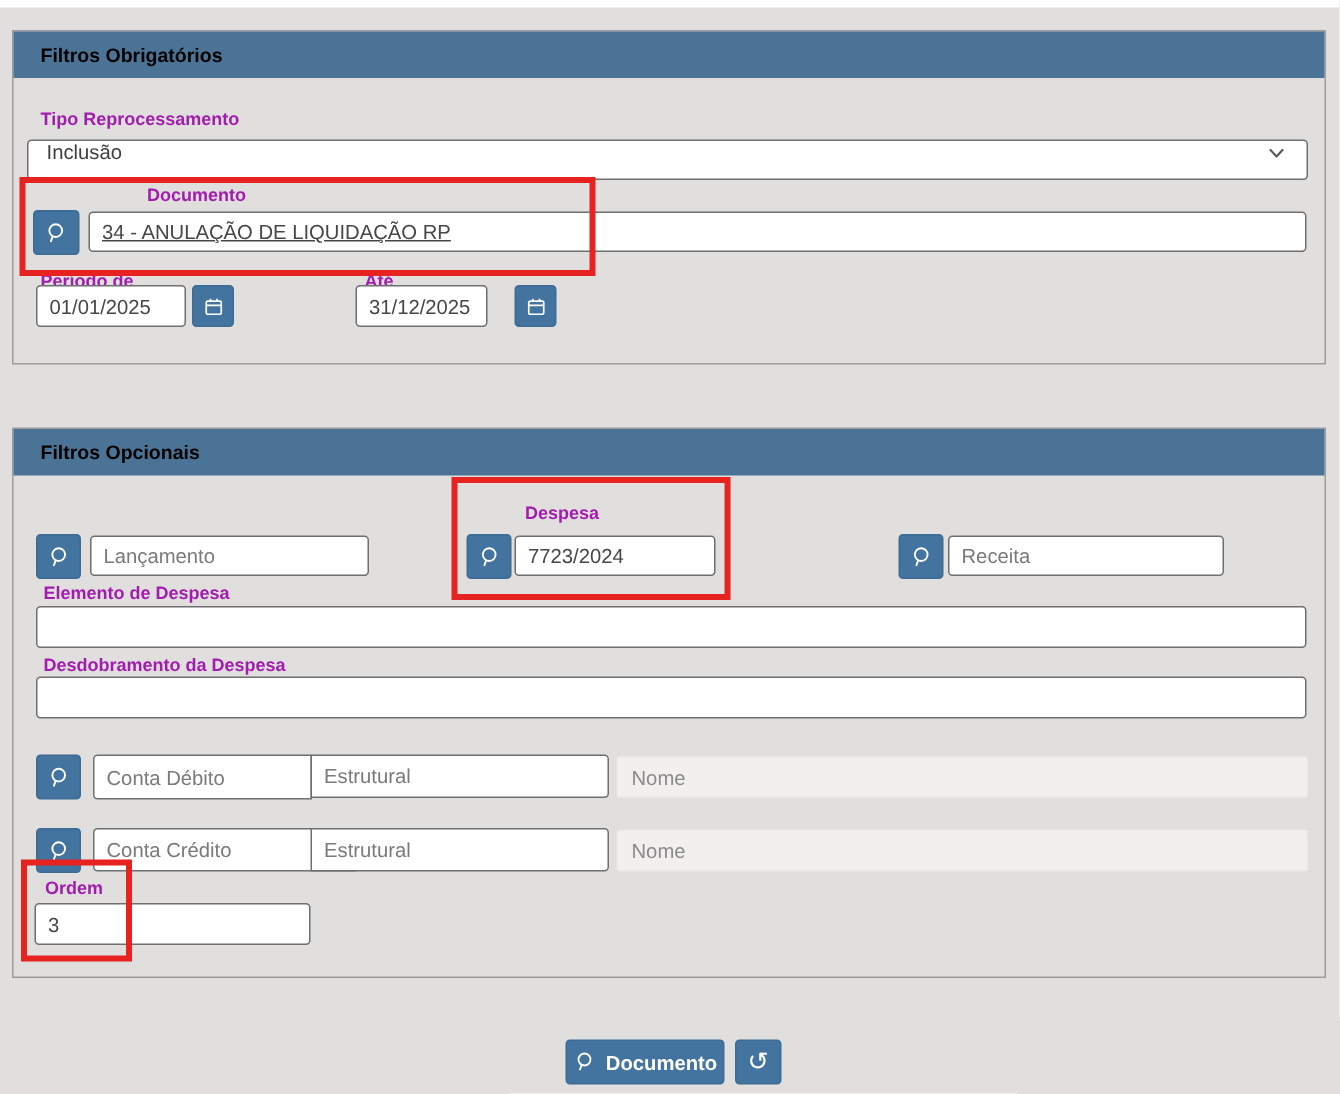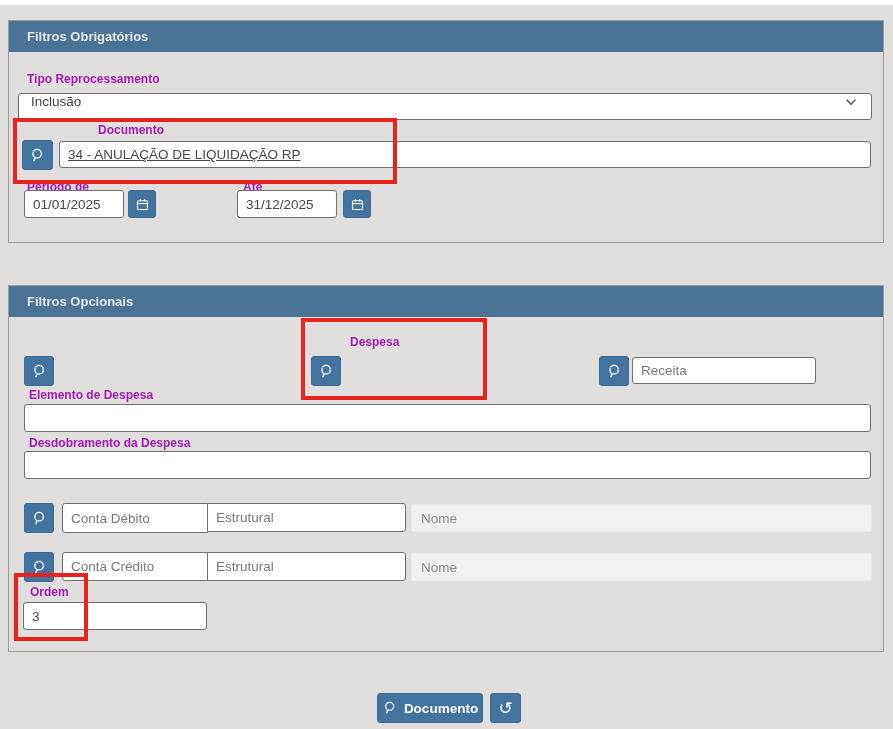--- a/index.html
+++ b/index.html
@@ -2,21 +2,21 @@
 <html><head>
 <meta charset="utf-8">
 <style>
   * { margin:0; padding:0; box-sizing:border-box; }
   html,body { font-family:"Liberation Sans","DejaVu Sans",sans-serif; }
   .page { position:relative; width:893px; height:729px; background:#ffffff; overflow:hidden; }
   .canvas { position:absolute; left:0; top:5px; width:893px; height:724px; background:#e0dfdd; }
 
   .panel { position:absolute; left:8px; width:876px; background:#e0dfdd; border:1px solid #9c9c9c; }
   .panel-header { position:absolute; left:0; top:0; right:0; height:31px; background:#4b7396; }
-  .panel-title { display:block; line-height:31px; padding-left:18px; color:#e5e5e5;
+  .panel-title { display:block; line-height:31px; padding-left:18px; color:#000000;
                  font-size:13px; font-weight:bold; }
 
   .lbl { position:absolute; font-size:12px; font-weight:bold; color:#a21caf; white-space:nowrap; }
 
   .txt-input { position:absolute; height:27px; border:1px solid #6f6f6f; border-radius:3px;
                background:#ffffff; font-family:"Liberation Sans","DejaVu Sans",sans-serif;
                font-size:13.5px; color:#474747; padding:0 8px; outline:none; }
   .txt-input::placeholder { color:#7a7a7a; opacity:1; }
 
   .disabled-input { position:absolute; height:28px; border:1px solid #eceae8; border-radius:2px;
@@ -84,21 +84,21 @@
       <span style="display:flex;">
         <svg width="15" height="15" viewBox="0 0 24 24">
             <rect x="4" y="6" width="16" height="14" rx="1.5" fill="none" stroke="#ffffff" stroke-width="1.8"></rect>
             <line x1="4" y1="10.5" x2="20" y2="10.5" stroke="#ffffff" stroke-width="1.8"></line>
             <line x1="8.5" y1="3.5" x2="8.5" y2="7" stroke="#ffffff" stroke-width="1.8"></line>
             <line x1="15.5" y1="3.5" x2="15.5" y2="7" stroke="#ffffff" stroke-width="1.8"></line>
           </svg>
       </span>
     </button>
 
-    <input class="txt-input" style="left: 228px; top: 169px; width: 100px; height: 28px;" value="31/12/2025">
+    <input class="txt-input" style="left: 228px; top: 169px; width: 88px; height: 28px;" value="31/12/2025">
     <button class="icon-btn" style="left:334px; top:169px; width:28px; height:28px;">
       <span style="display:flex;">
         <svg width="15" height="15" viewBox="0 0 24 24">
             <rect x="4" y="6" width="16" height="14" rx="1.5" fill="none" stroke="#ffffff" stroke-width="1.8"></rect>
             <line x1="4" y1="10.5" x2="20" y2="10.5" stroke="#ffffff" stroke-width="1.8"></line>
             <line x1="8.5" y1="3.5" x2="8.5" y2="7" stroke="#ffffff" stroke-width="1.8"></line>
             <line x1="15.5" y1="3.5" x2="15.5" y2="7" stroke="#ffffff" stroke-width="1.8"></line>
           </svg>
       </span>
     </button>
@@ -114,29 +114,31 @@
     <span class="lbl" style="left:341px; top:49px;">Despesa</span>
 
     <button class="icon-btn" style="left:15px; top:70px; width:30px; height:30px;">
       <span style="display:flex;">
         <svg width="17" height="17" viewBox="0 0 24 24">
             <circle cx="11.5" cy="9.5" r="6" fill="none" stroke="#ffffff" stroke-width="1.8"></circle>
             <line x1="8.6" y1="15" x2="7" y2="19.5" stroke="#ffffff" stroke-width="1.8" stroke-linecap="round"></line>
           </svg>
       </span>
     </button>
+    <input class="txt-input" style="left: 51px; top: 71px; width: 186px;" placeholder="Lançamento">
 
     <button class="icon-btn" style="left:302px; top:70px; width:30px; height:30px;">
       <span style="display:flex;">
         <svg width="17" height="17" viewBox="0 0 24 24">
             <circle cx="11.5" cy="9.5" r="6" fill="none" stroke="#ffffff" stroke-width="1.8"></circle>
             <line x1="8.6" y1="15" x2="7" y2="19.5" stroke="#ffffff" stroke-width="1.8" stroke-linecap="round"></line>
           </svg>
       </span>
     </button>
+    <input class="txt-input" style="left: 334px; top: 71px; width: 134px;" value="7723/2024">
 
     <button class="icon-btn" style="left:590px; top:70px; width:30px; height:30px;">
       <span style="display:flex;">
         <svg width="17" height="17" viewBox="0 0 24 24">
             <circle cx="11.5" cy="9.5" r="6" fill="none" stroke="#ffffff" stroke-width="1.8"></circle>
             <line x1="8.6" y1="15" x2="7" y2="19.5" stroke="#ffffff" stroke-width="1.8" stroke-linecap="round"></line>
           </svg>
       </span>
     </button>
     <input class="txt-input" style="left: 623px; top: 71px; width: 184px;" placeholder="Receita">

